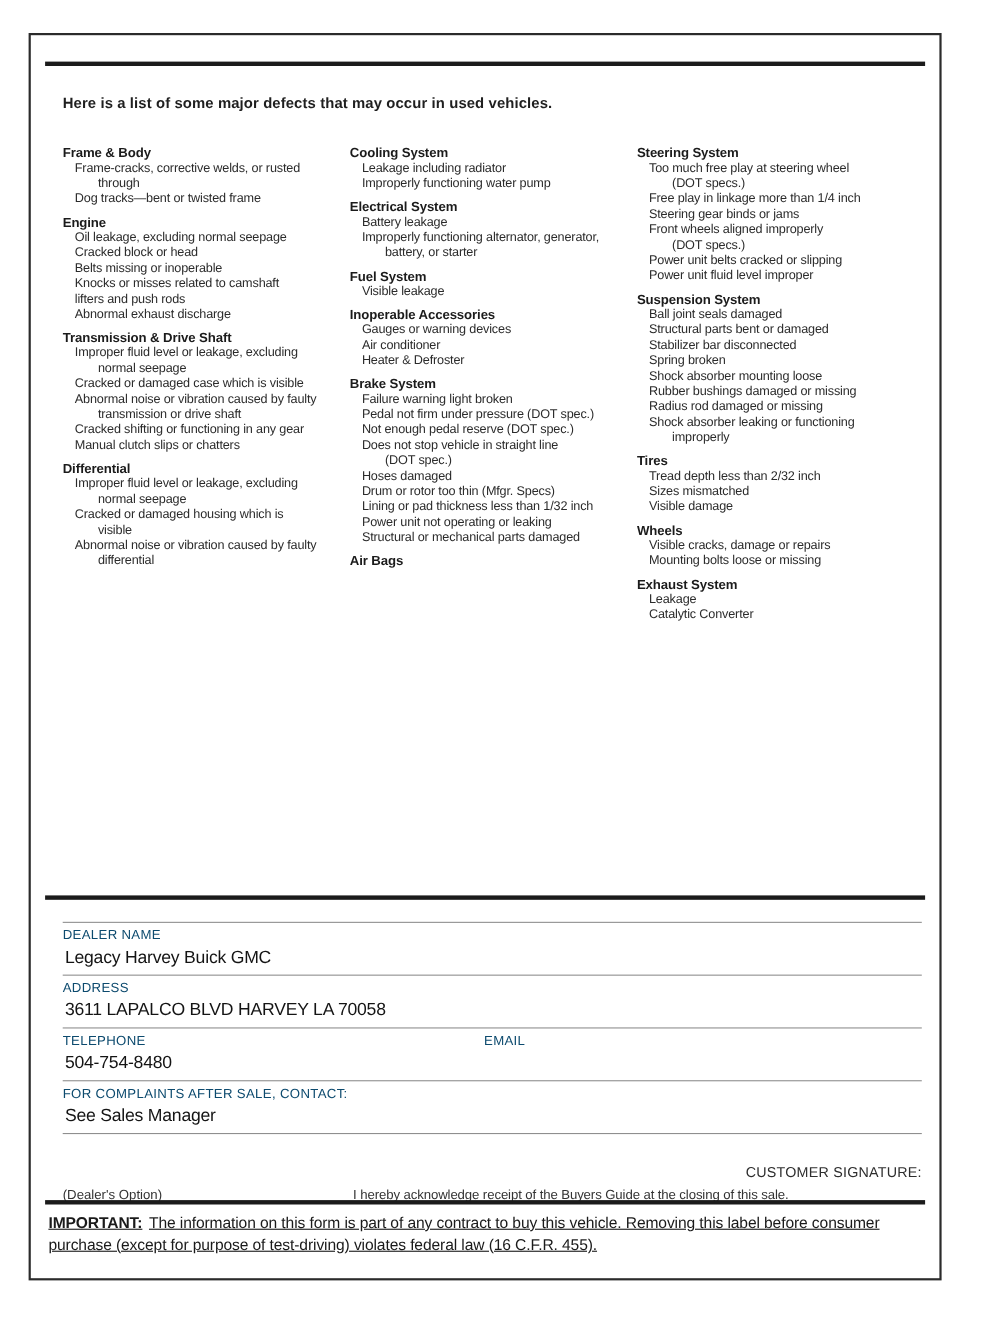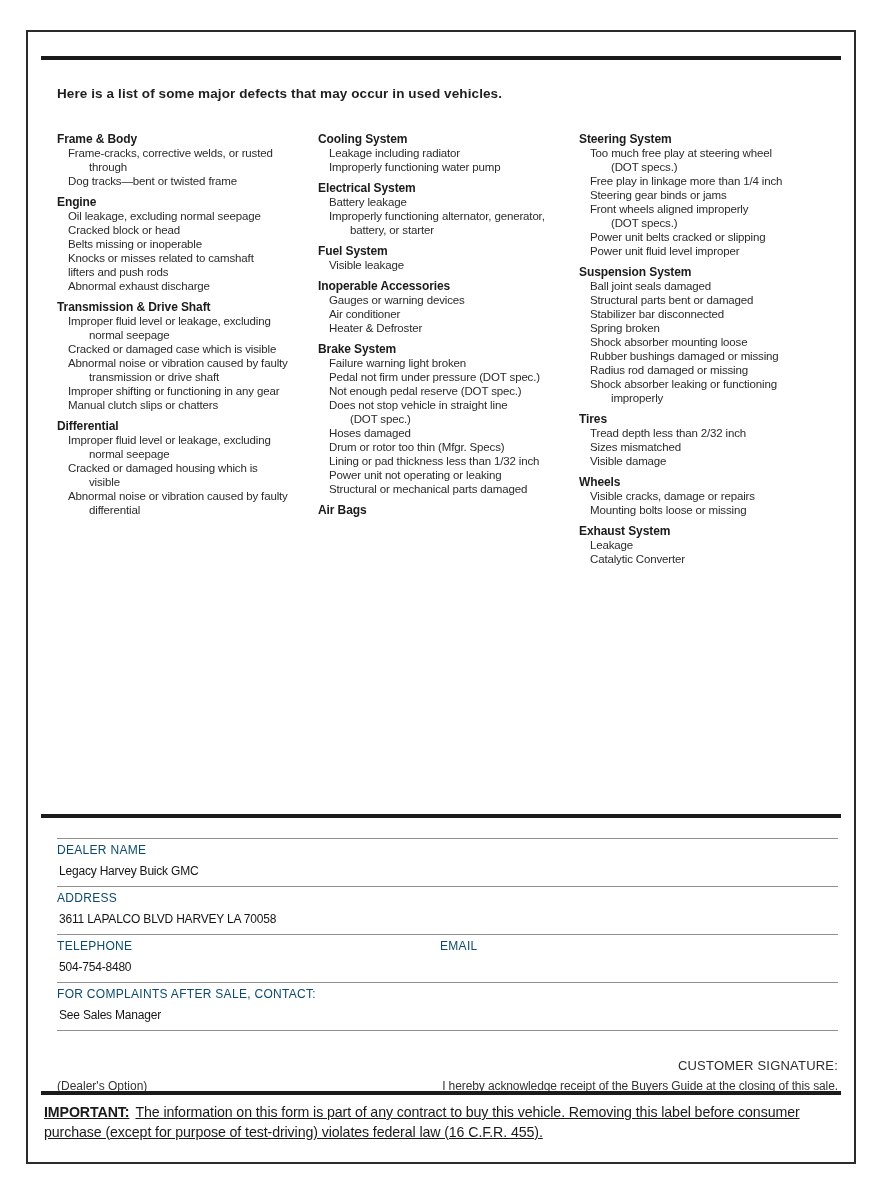--- a/index.html
+++ b/index.html
@@ -39,29 +39,29 @@
   
   .form{position:absolute;left:29px;right:16px;top:806px;}
   .f-line{border-top:1px solid #8f8f8f;height:0;}
   .f-label{
     font-size:12px;color:#0c4a6e;padding-top:5px;letter-spacing:0.3px;
     line-height:13px;white-space:nowrap;
   }
   .f-label-row{display:flex;}
   .f-label-row .email{margin-left:auto;width:398px;}
   .f-value{
-    font-size:12px;color:#141414;line-height:26px;padding:1px 0 2px 2px;
+    font-size:16px;color:#141414;line-height:26px;padding:1px 0 2px 2px;
     min-height:26px;letter-spacing:-0.2px;white-space:nowrap;
   }
   .sig-row{display:flex;align-items:flex-end;margin-top:27px;flex-direction:column;}
   .sig-label{font-size:13px;color:#2e2e2e;white-space:nowrap;letter-spacing:0.2px;}
   .sig-line{flex:1;border-bottom:2px solid #a8a8a8;margin-left:7px;height:13px;}
   .sig-sub{display:flex;margin-top:4px;font-size:12px;color:#333;}
   .sig-sub .opt{width:264px;flex:0 0 264px;}
-  .sig-sub .ack{flex:1;letter-spacing:-0.1px;text-align:right;}
+  .sig-sub .ack{flex:1;letter-spacing:-0.1px;}
   
   .important{
     position:absolute;left:16px;right:15px;top:1071px;
     font-size:14.2px;line-height:19.5px;color:#1a1a1a;letter-spacing:-0.1px;text-decoration:underline;
   }
   .imp-label{font-weight:bold;margin-right:6px;}
 </style>
 </head>
 <body>
 
@@ -87,21 +87,21 @@
           <div class="line">lifters and push rods</div>
           <div class="line">Abnormal exhaust discharge</div>
         </div>
         <div class="section">
           <div class="sec-title">Transmission &amp; Drive Shaft</div>
           <div class="line">Improper fluid level or leakage, excluding</div>
           <div class="line cont">normal seepage</div>
           <div class="line">Cracked or damaged case which is visible</div>
           <div class="line">Abnormal noise or vibration caused by faulty</div>
           <div class="line cont">transmission or drive shaft</div>
-          <div class="line">Improper shifting or functioning in any gear</div>
+          <div class="line">Cracked shifting or functioning in any gear</div>
           <div class="line">Manual clutch slips or chatters</div>
         </div>
         <div class="section">
           <div class="sec-title">Differential</div>
           <div class="line">Improper fluid level or leakage, excluding</div>
           <div class="line cont">normal seepage</div>
           <div class="line">Cracked or damaged housing which is</div>
           <div class="line cont">visible</div>
           <div class="line">Abnormal noise or vibration caused by faulty</div>
           <div class="line cont">differential</div>

